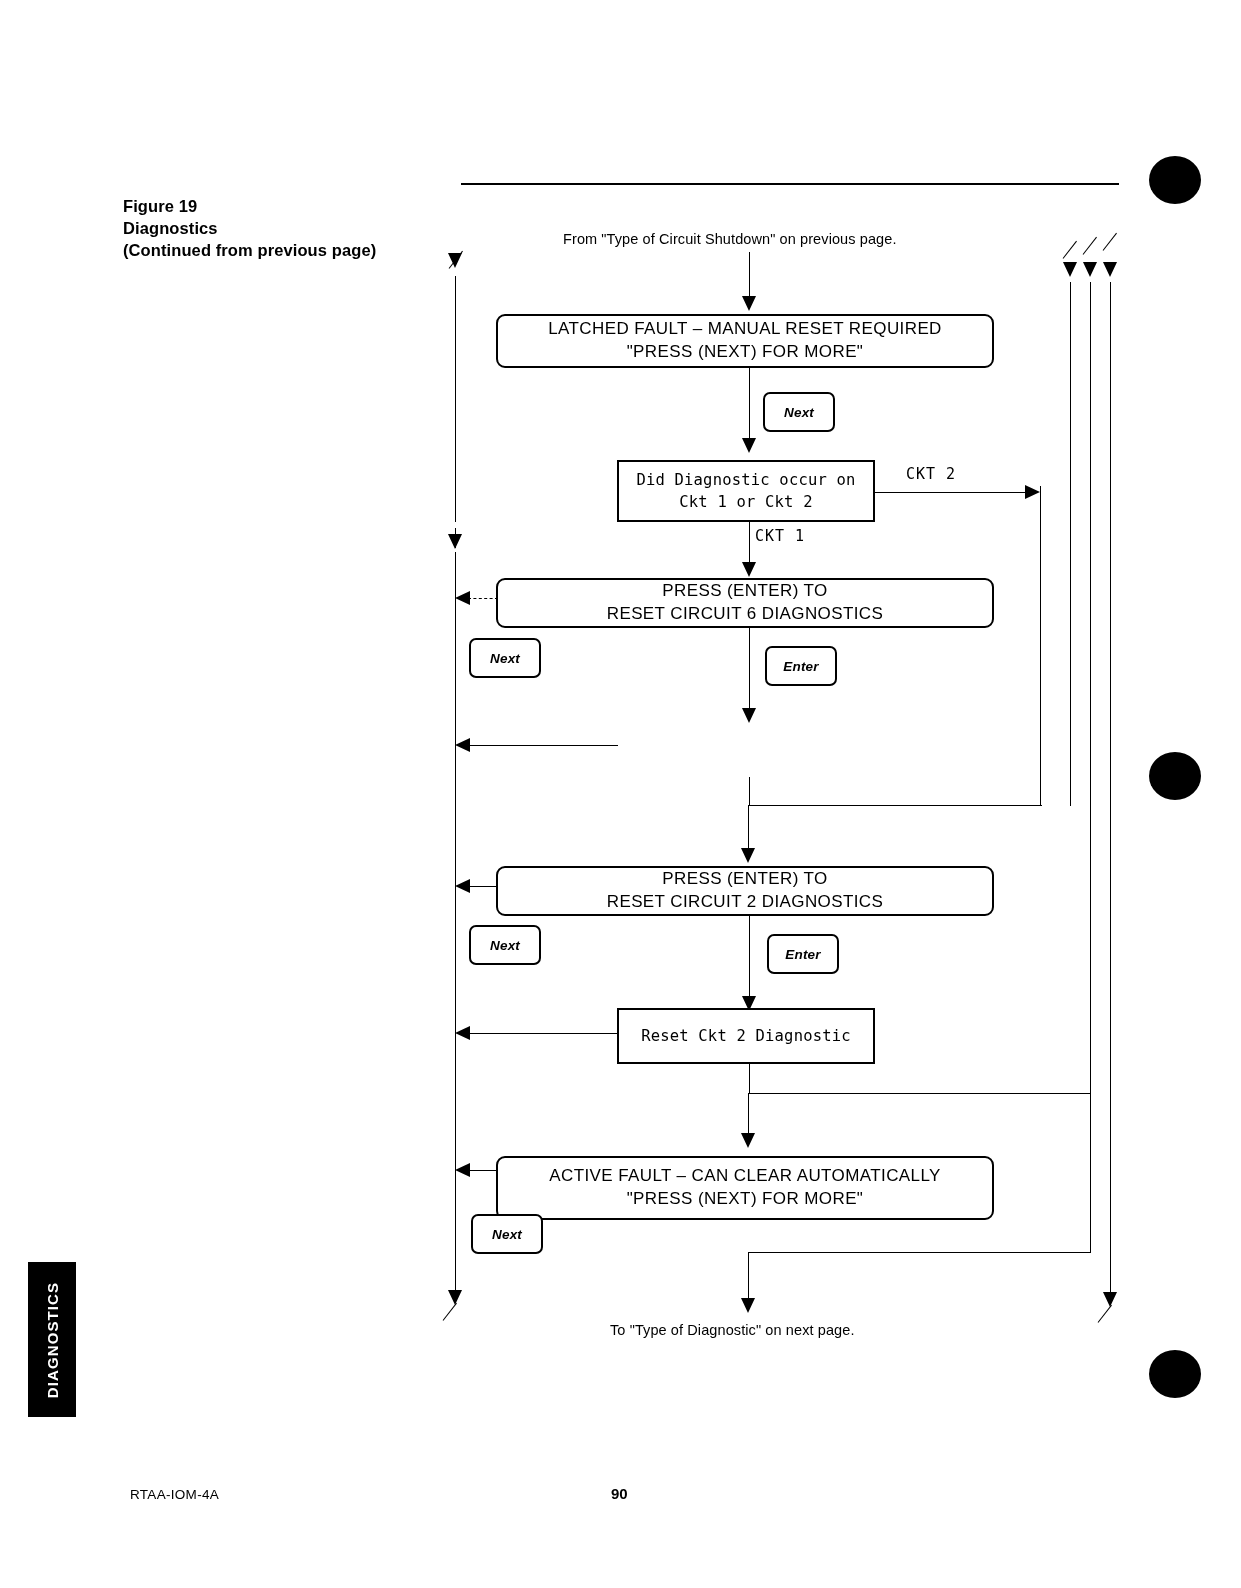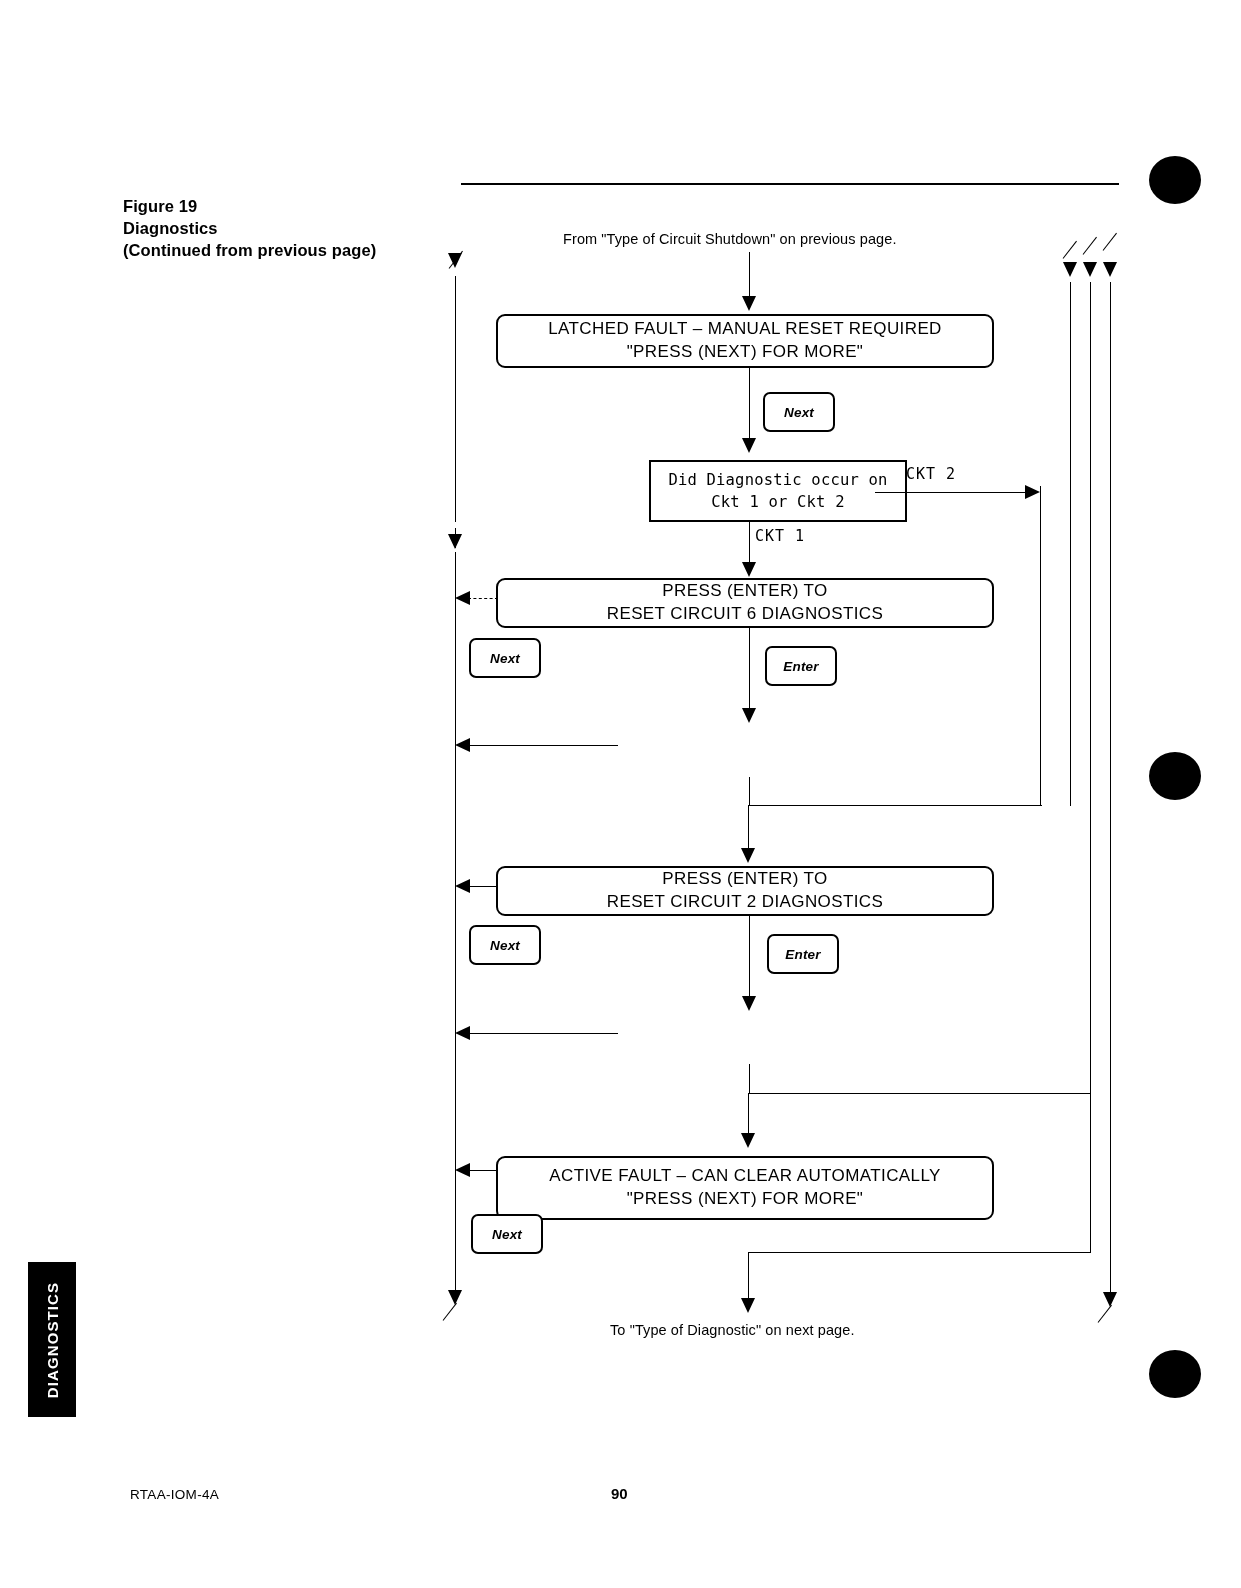--- a/index.html
+++ b/index.html
@@ -201,21 +201,21 @@
     <div class="line">"PRESS (NEXT) FOR MORE"</div>
   </div>
 
   <div class="ln-v" style="left:749px; top:368px; height:78px;"></div>
   <div class="ar down" style="left:742px; top:438px;"></div>
 
   <div class="keybtn" style="left:763px; top:392px; width:72px; height:40px;">
     <span>Next</span>
   </div>
 
-  <div class="box mono" style="left:617px; top:460px; width:258px; height:62px;margin-left:32px;">
+  <div class="box mono" style="left:617px; top:460px; width:258px; height:62px;">
     <div class="line">Did Diagnostic occur on</div>
     <div class="line">Ckt 1 or Ckt 2</div>
   </div>
 
   <div class="flow-caption" style="left:906px; top:465px; font-family:'DejaVu Sans Mono','Liberation Mono',monospace; font-size:15px; letter-spacing:1px;">CKT 2</div>
   <div class="ln-h" style="left:875px; top:492px; width:152px;"></div>
   <div class="ar right" style="left:1025px; top:485px;"></div>
   <div class="ln-v" style="left:1040px; top:486px; height:320px;"></div>
   <div class="ln-h" style="left:748px; top:805px; width:294px;"></div>
 
@@ -262,20 +262,23 @@
     <span>Next</span>
   </div>
 
   <div class="keybtn" style="left:767px; top:934px; width:72px; height:40px;">
     <span>Enter</span>
   </div>
 
   <div class="ln-v" style="left:749px; top:916px; height:88px;"></div>
   <div class="ar down" style="left:742px; top:996px;"></div>
 
+  <div class="box mono" style="left:617px; top:1008px; width:258px; height:56px;">
+    <div class="line">Reset Ckt 2 Diagnostic</div>
+  </div>
 
   <div class="ln-h" style="left:468px; top:1033px; width:150px;"></div>
   <div class="ar left" style="left:455px; top:1026px;"></div>
 
   <div class="ln-v" style="left:749px; top:1064px; height:30px;"></div>
 
   <div class="ln-h" style="left:748px; top:1093px; width:342px;"></div>
   <div class="ln-v" style="left:748px; top:1093px; height:50px;"></div>
   <div class="ar down" style="left:741px; top:1133px;"></div>
 

